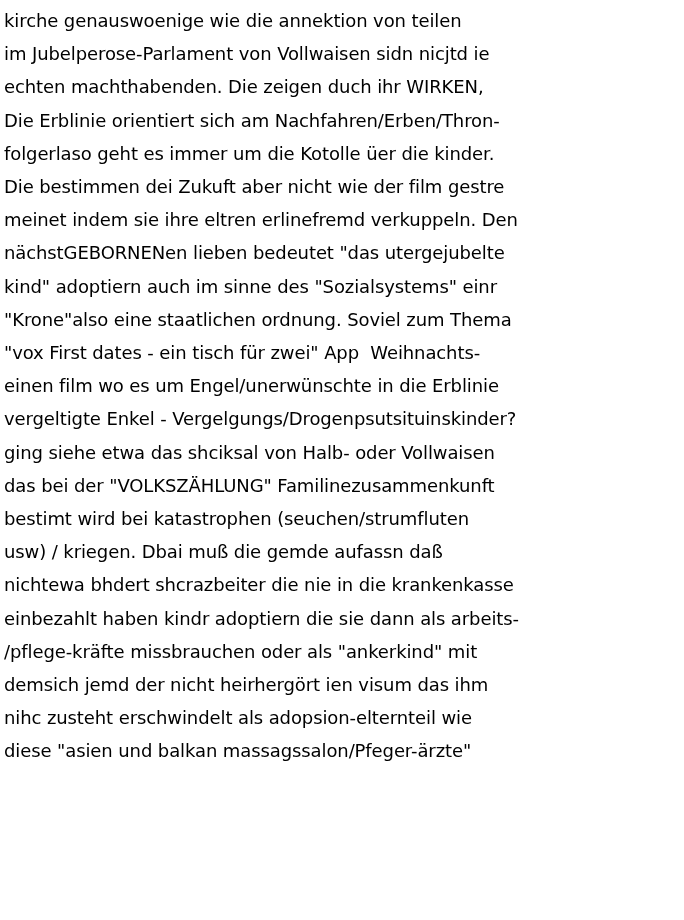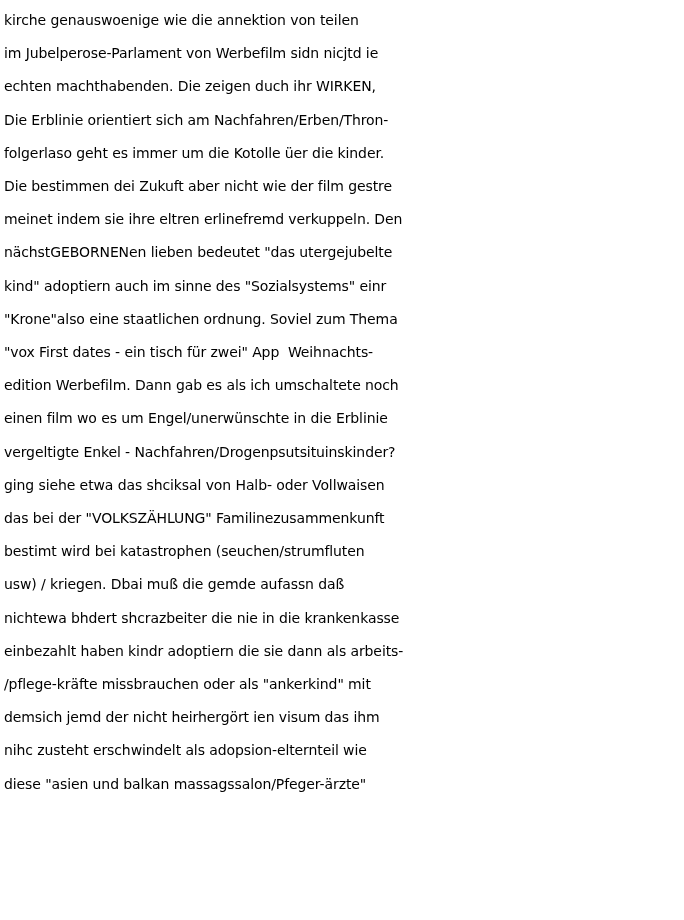--- a/index.html
+++ b/index.html
@@ -13,46 +13,45 @@
     overflow: hidden;
     font-family: "DejaVu Sans", sans-serif;
   }
   #text-block {
     padding: 4px 6px 0 4px;
     box-sizing: border-box;
     width: 684px;
   }
   .line {
     font-family: "DejaVu Sans", sans-serif;
-    font-size: 14px;
+    font-size: 18px;
     line-height: 33.2px;
     color: #000000;
     white-space: pre;
     letter-spacing: -0.1px;
     font-weight: 400;
   }
 </style>
 </head>
 <body>
 
 <div id="text-block">
   <div class="line">kirche genauswoenige wie die annektion von teilen</div>
-  <div class="line">im Jubelperose-Parlament von Werbefilm sidn nicjtd ie</div>
+  <div class="line">im Jubelperose-Parlament von Vollwaisen sidn nicjtd ie</div>
   <div class="line">echten machthabenden. Die zeigen duch ihr WIRKEN,</div>
   <div class="line">Die Erblinie orientiert sich am Nachfahren/Erben/Thron-</div>
   <div class="line">folgerlaso geht es immer um die Kotolle üer die kinder.</div>
   <div class="line">Die bestimmen dei Zukuft aber nicht wie der film gestre</div>
   <div class="line">meinet indem sie ihre eltren erlinefremd verkuppeln. Den</div>
   <div class="line">nächstGEBORNENen lieben bedeutet "das utergejubelte</div>
   <div class="line">kind" adoptiern auch im sinne des "Sozialsystems" einr</div>
   <div class="line">"Krone"also eine staatlichen ordnung. Soviel zum Thema</div>
   <div class="line">"vox First dates - ein tisch für zwei" App  Weihnachts-</div>
-  <div class="line">edition Werbefilm. Dann gab es als ich umschaltete noch</div>
   <div class="line">einen film wo es um Engel/unerwünschte in die Erblinie</div>
-  <div class="line">vergeltigte Enkel - Nachfahren/Drogenpsutsituinskinder?</div>
+  <div class="line">vergeltigte Enkel - Vergelgungs/Drogenpsutsituinskinder?</div>
   <div class="line">ging siehe etwa das shciksal von Halb- oder Vollwaisen</div>
   <div class="line">das bei der "VOLKSZÄHLUNG" Familinezusammenkunft</div>
   <div class="line">bestimt wird bei katastrophen (seuchen/strumfluten</div>
   <div class="line">usw) / kriegen. Dbai muß die gemde aufassn daß</div>
   <div class="line">nichtewa bhdert shcrazbeiter die nie in die krankenkasse</div>
   <div class="line">einbezahlt haben kindr adoptiern die sie dann als arbeits-</div>
   <div class="line">/pflege-kräfte missbrauchen oder als "ankerkind" mit</div>
   <div class="line">demsich jemd der nicht heirhergört ien visum das ihm</div>
   <div class="line">nihc zusteht erschwindelt als adopsion-elternteil wie</div>
   <div class="line">diese "asien und balkan massagssalon/Pfeger-ärzte"</div>

